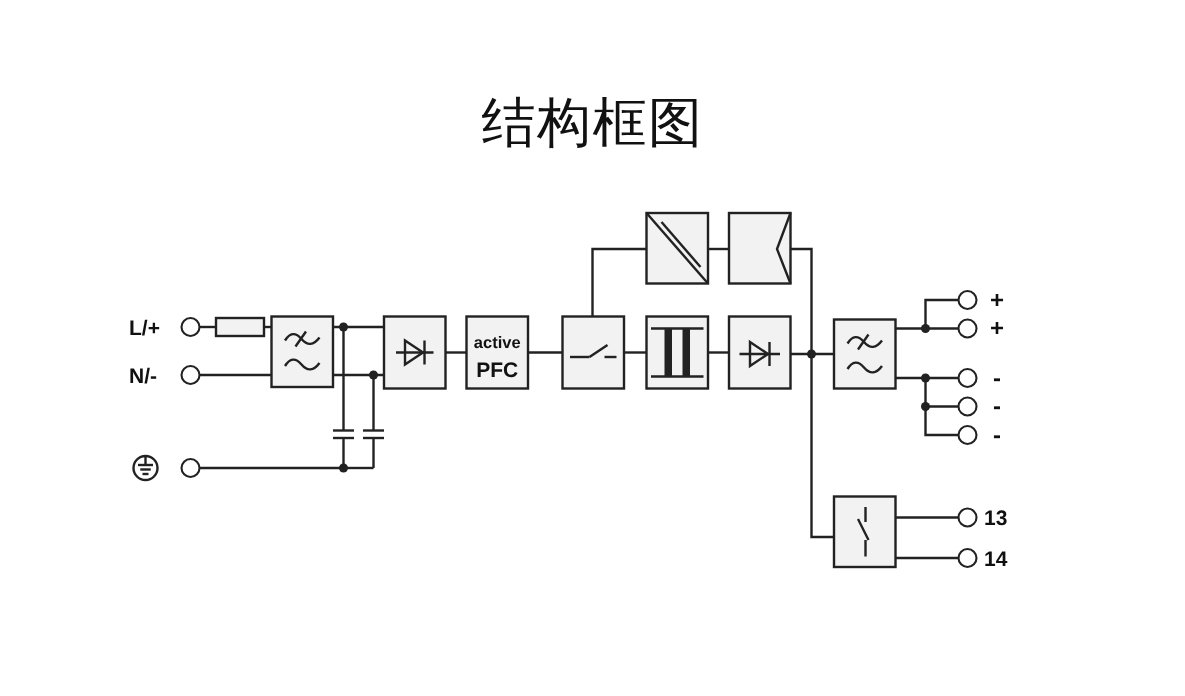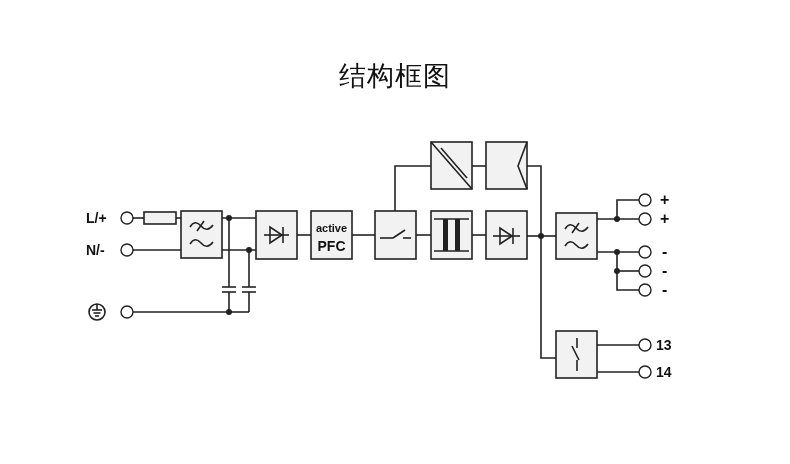--- a/index.html
+++ b/index.html
@@ -1,17 +1,17 @@
 <!DOCTYPE html>
 <html><head>
 <meta charset="utf-8">
 <style>
   html, body { margin: 0; padding: 0; background: #ffffff; }
   body { width: 790px; height: 464px; position: relative; overflow: hidden; font-family: "Liberation Sans", "DejaVu Sans", sans-serif; }
-  .title { position: absolute; left: 0; width: 790px; top: 58px; text-align: center; font-size: 27px; color: #111; font-family: "DejaVu Sans", sans-serif; letter-spacing: 1px; }
+  .title { position: absolute; left: 0; width: 790px; top: 58px; text-align: center; font-size: 36px; color: #111; font-family: "DejaVu Sans", sans-serif; letter-spacing: 1px; }
   svg { position: absolute; left: 0; top: 0; }
   .ln { stroke: #222; stroke-width: 1.6; fill: none; }
   .bx { stroke: #222; stroke-width: 1.6; fill: #f2f2f2; }
   .dot { fill: #222; }
   .term { stroke: #222; stroke-width: 1.4; fill: #fff; }
   .lbl { font-family: "Liberation Sans", sans-serif; font-weight: bold; fill: #111; }
 </style>
 </head>
 <body>
 

